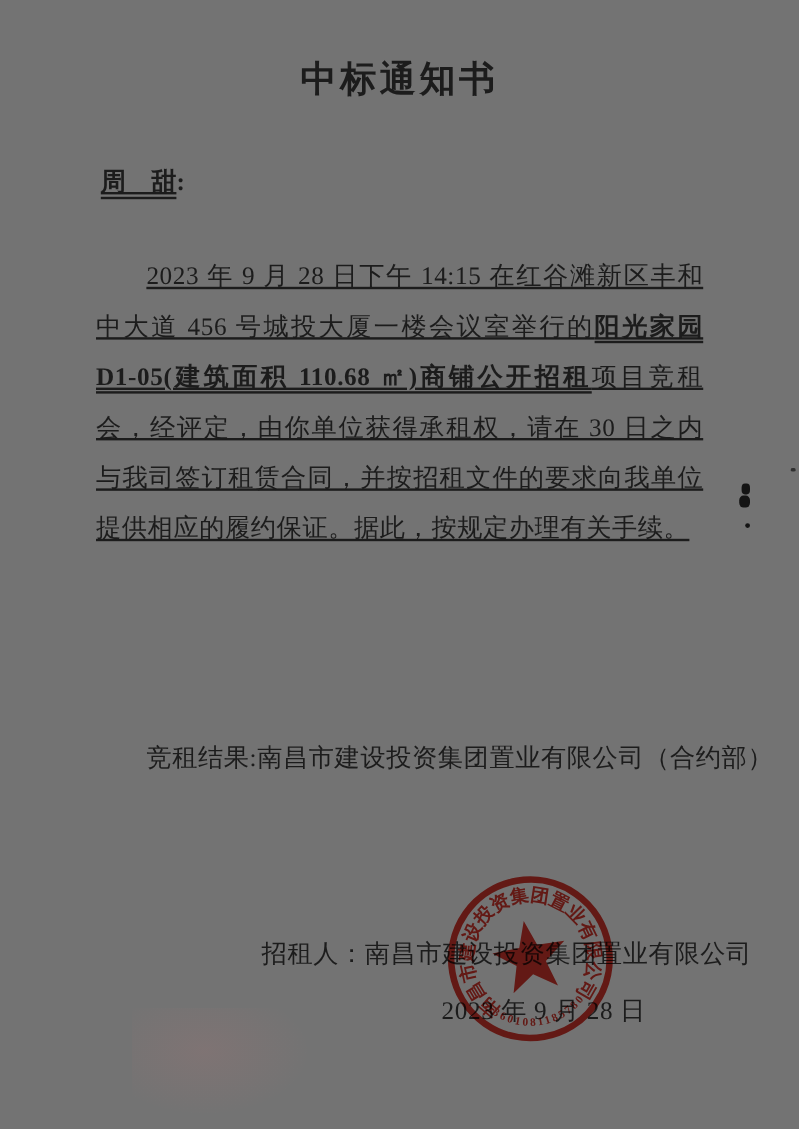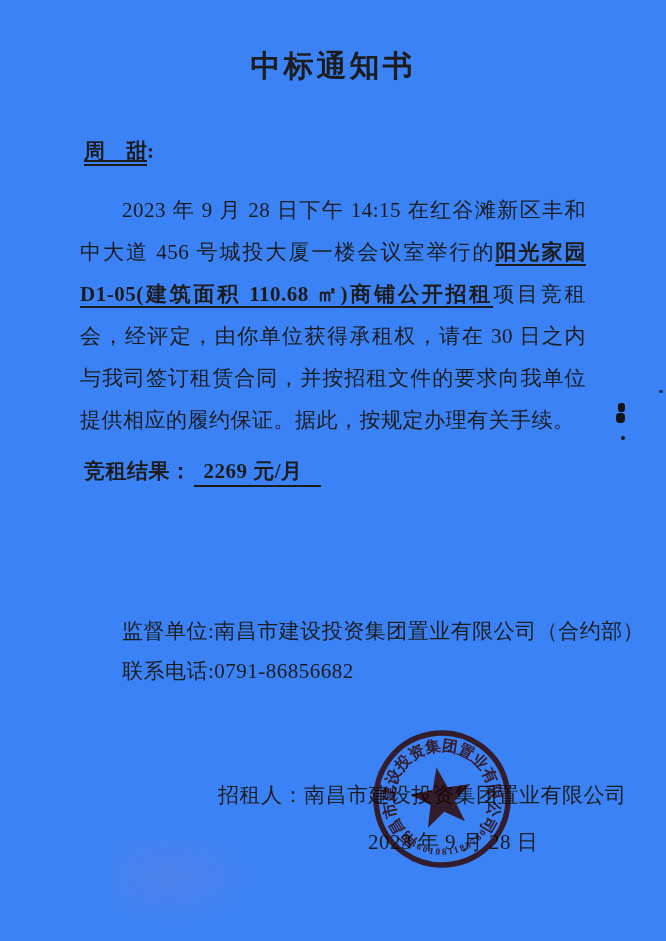--- a/index.html
+++ b/index.html
@@ -1,21 +1,21 @@
 <!DOCTYPE html>
 <html><head>
 <meta charset="utf-8">
 <style>
   html, body { margin: 0; padding: 0; background: #8a8a8a; }
   .page {
     position: relative;
     width: 666px;
     height: 941px;
     margin: 0 auto;
-    background: #3b82f6;
+    background: #737373;
     overflow: hidden;
     font-family: "Liberation Serif", "DejaVu Serif", serif;
     color: #1c1c1c;
   }
   .doc-title {
     position: absolute;
     top: 46px;
     left: 0;
     width: 100%;
     text-align: center;
@@ -39,21 +39,21 @@
   .para {
     position: absolute;
     left: 80px;
     width: 506px;
     font-size: 21px;
     line-height: 42px;
     text-align: justify;
     text-indent: 2em;
     letter-spacing: 0.5px;
   }
-  .para-1 { top: 168px; }
+  .para-1 { top: 188px; text-decoration: underline; }
   .para-notice { top: 532px; line-height: 41px; }
   .hl {
     font-weight: bold;
     text-decoration: underline;
     text-underline-offset: 5px;
     text-decoration-thickness: 1.5px;
   }
   .result-line {
     position: absolute;
     top: 450px;
@@ -109,26 +109,24 @@
 <body>
 
 <div class="page">
 
   <div class="doc-title">中标通知书</div>
 
   <div class="salutation"><span class="u-name">周　甜</span><span>:</span></div>
 
   <p class="para para-1"><span>2023 年 9 月 28 日下午 14:15 在红谷滩新区丰和中大道 456 号城投大厦一楼会议室举行的</span><span class="hl">阳光家园 D1-05(建筑面积 110.68 ㎡)商铺公开招租</span><span>项目竞租会，经评定，由你单位获得承租权，请在 30 日之内与我司签订租赁合同，并按招租文件的要求向我单位提供相应的履约保证。据此，按规定办理有关手续。</span></p>
 
-  <div class="result-line"><span>竞租结果：</span><span class="result-value">2269 元/月</span></div>
 
 
-  <div class="line supervisor-line">监督单位:南昌市建设投资集团置业有限公司（合约部）</div>
+  <div class="line supervisor-line">竞租结果:南昌市建设投资集团置业有限公司（合约部）</div>
 
-  <div class="line phone-line">联系电话:0791-86856682</div>
 
   <div class="line signer-line"><span>招租人：</span><span>南昌市建设投资集团置业有限公司</span></div>
 
   <div class="line date-line">2023 年 9 月 28 日</div>
 
   <svg class="seal" viewBox="-86 -86 172 172" xmlns="http://www.w3.org/2000/svg">
     <g transform="rotate(-10)">
       <circle cx="0" cy="0" r="66" fill="none" stroke="#d8251b" stroke-width="5.5"></circle>
       <polygon fill="#d8251b" points="0,-32 -7.6,-10.5 -30.4,-9.9 -12.4,4 -18.8,25.9 0,13 18.8,25.9 12.4,4 30.4,-9.9 7.6,-10.5"></polygon>
       <defs>

